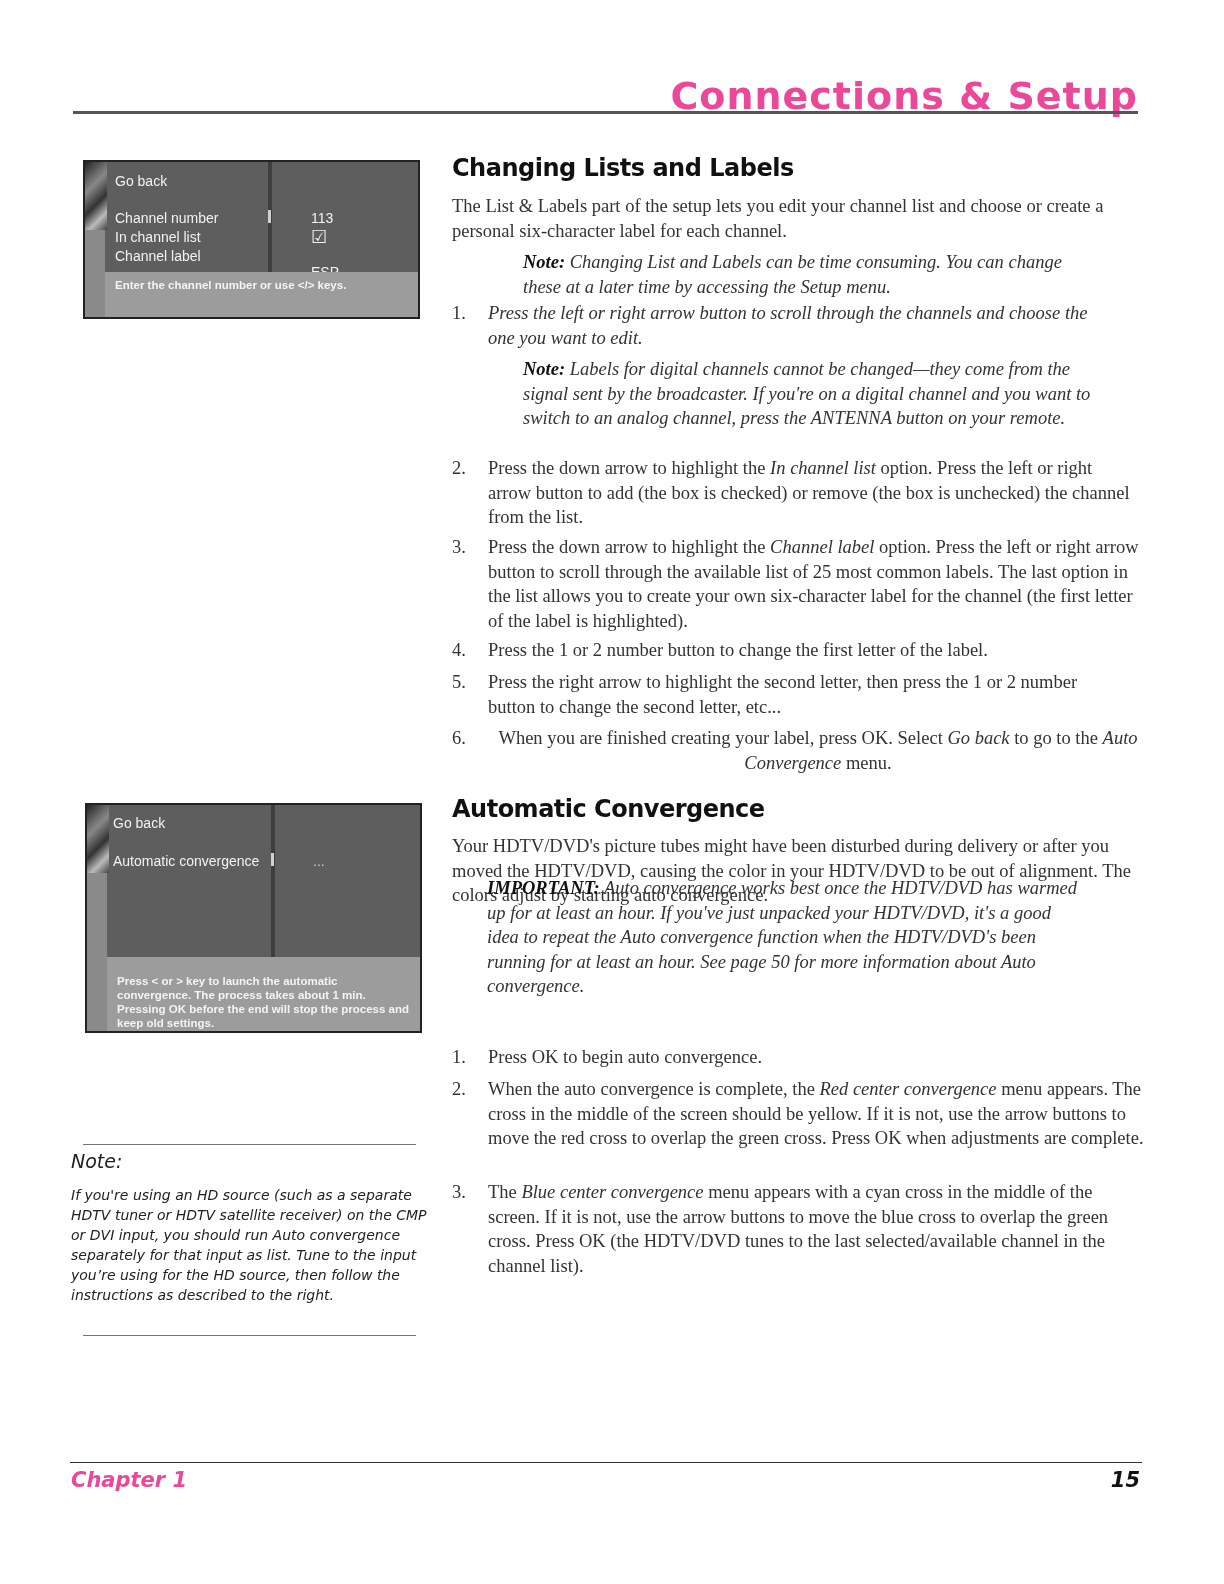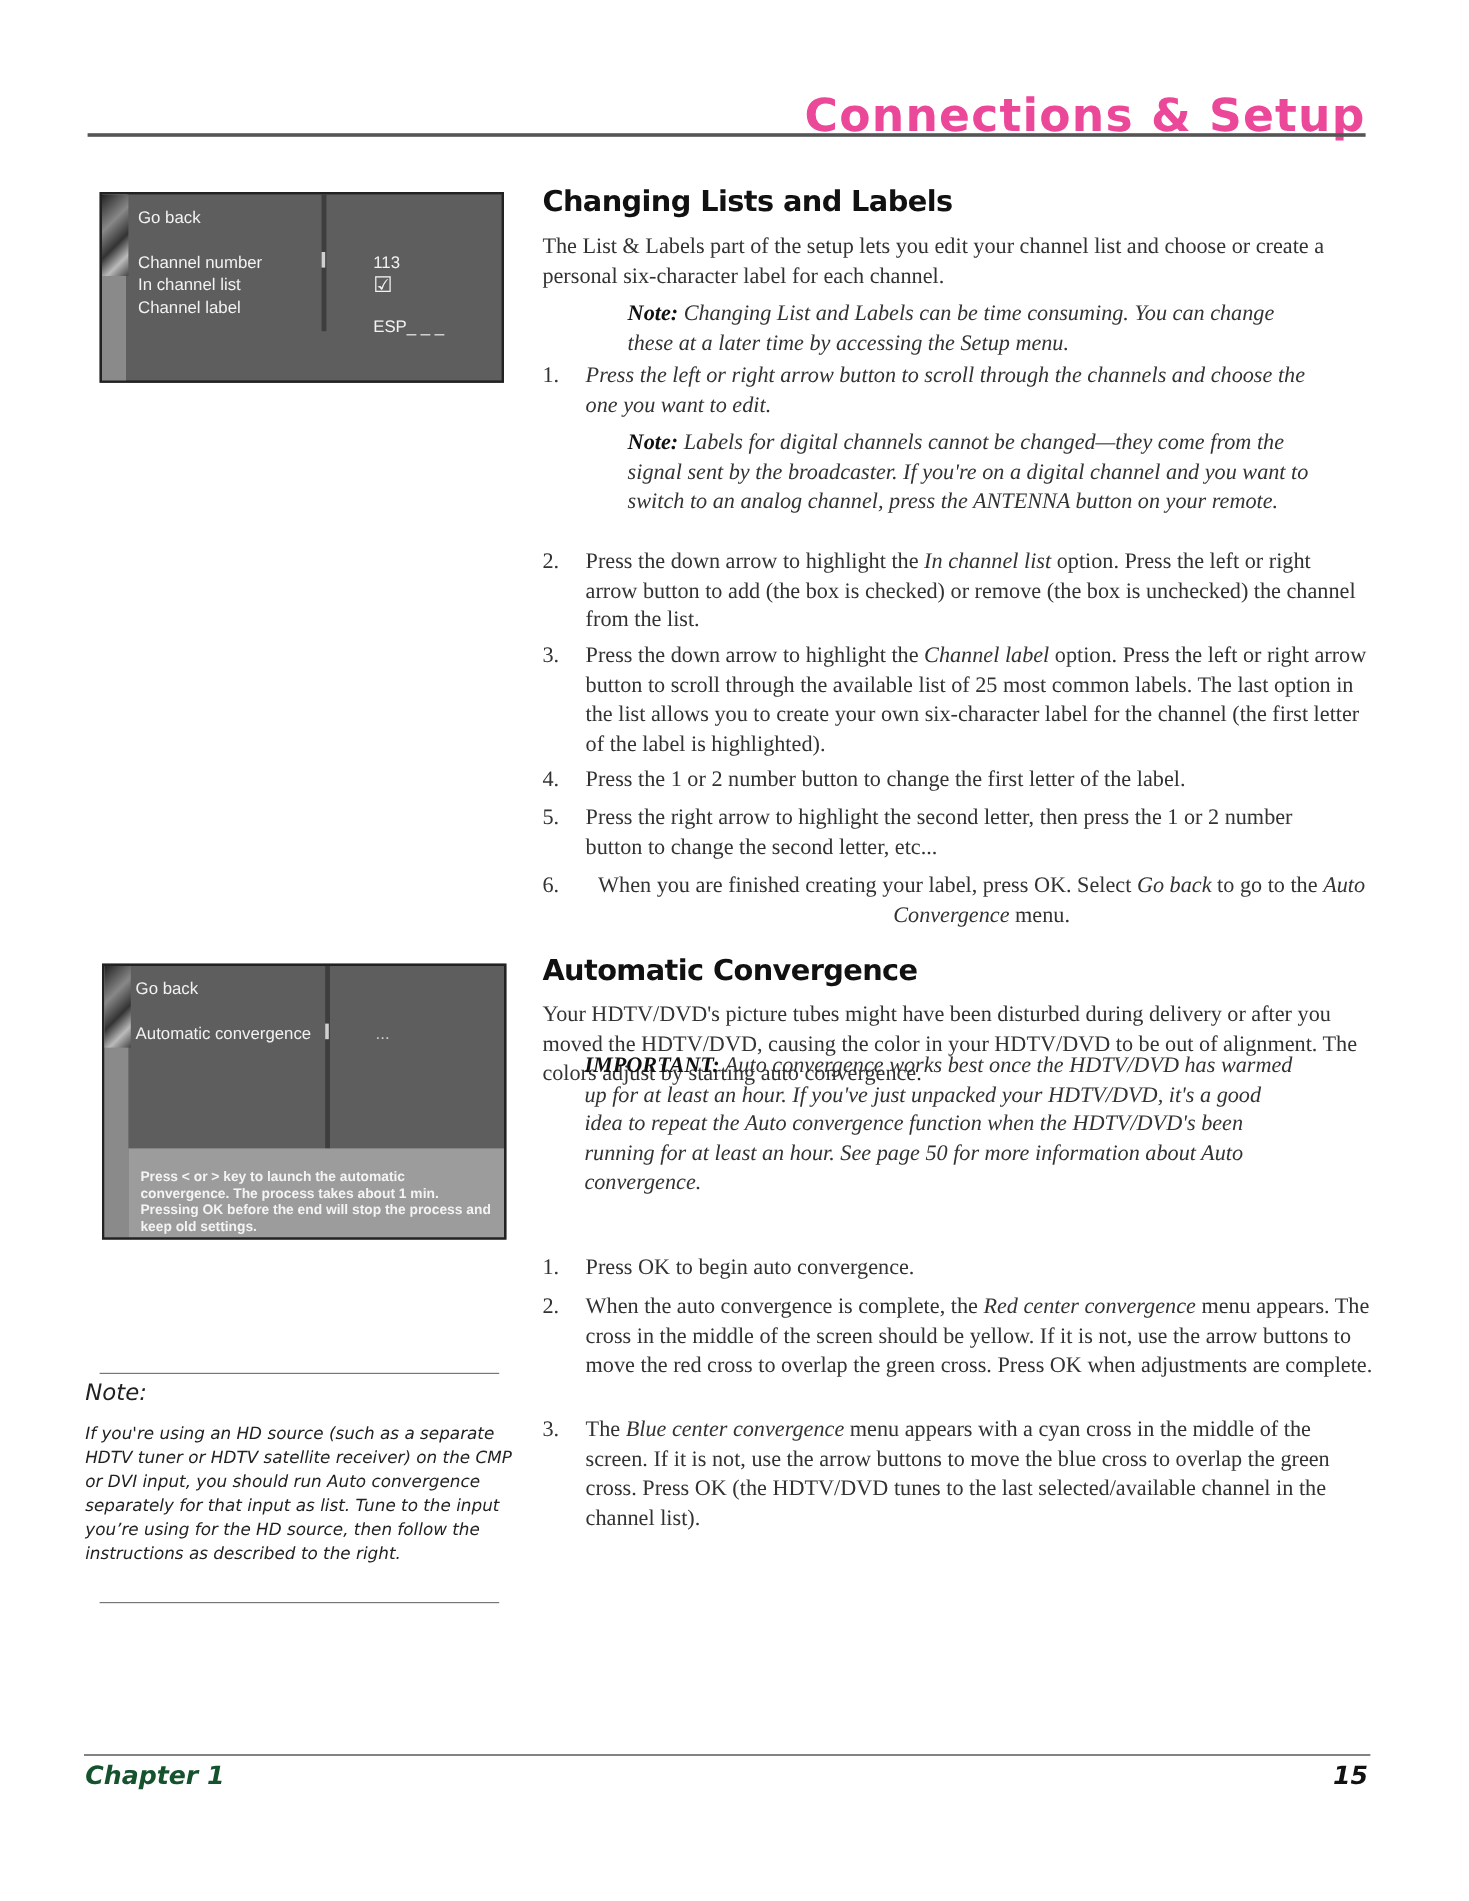--- a/index.html
+++ b/index.html
@@ -21,21 +21,21 @@
   .note b { font-style: italic; color: #111; }
   .item { position: absolute; left: 452px; width: 700px; font-size: 18.5px; line-height: 24.5px; color: #333; }
   .item .num { position: absolute; left: 0; top: 0; }
   .item .txt { display: block; margin-left: 36px; }
 
   .side-rule { position: absolute; left: 83px; width: 333px; height: 1px; background: #777; }
   .side-note-label { position: absolute; left: 71px; top: 1150px; font-family: "DejaVu Sans", sans-serif; font-style: italic; font-size: 19px; color: #222; }
   .side-note-body { position: absolute; left: 71px; top: 1185px; width: 370px; font-family: "DejaVu Sans", sans-serif; font-style: italic; font-size: 14px; line-height: 20px; color: #222; }
 
   .footer-rule { position: absolute; left: 70px; right: 82px; top: 1462px; height: 1px; background: #333; }
-  .chapter { position: absolute; left: 71px; top: 1468px; font-family: "DejaVu Sans", sans-serif; font-style: italic; font-weight: bold; font-size: 21px; color: #14532d; }
+  .chapter { position: absolute; left: 71px; top: 1468px; font-family: "DejaVu Sans", sans-serif; font-style: italic; font-weight: bold; font-size: 21px; color: #ec4899; }
   .pagenum { position: absolute; right: 84px; top: 1468px; font-family: "DejaVu Sans", sans-serif; font-style: italic; font-weight: bold; font-size: 21px; color: #111; }
 </style>
 </head>
 <body>
 
 <div>
   <div class="header-title">Connections &amp; Setup</div>
   <div class="header-rule"></div>
 </div>
 
@@ -44,20 +44,21 @@
   <div class="remote"></div>
   <div class="divider" style="left:183px; height:114px;"></div>
   <div class="row" style="left:30px; top:11px;">Go back</div>
   <div class="row" style="left:30px; top:48px;">Channel number</div>
   <div class="cursor" style="left:183px; top:48px;"></div>
   <div class="row" style="left:226px; top:48px;">113</div>
   <div class="row" style="left:30px; top:67px;">In channel list</div>
   <div class="row" style="left:226px; top:64px; font-size:18px;">☑</div>
   <div class="row" style="left:30px; top:86px;">Channel label</div>
   <div class="row" style="left:226px; top:86px;margin-top:16px;">ESP_ _ _</div>
+  <div class="footer" style="height:45px;">Enter the channel number or use &lt;/&gt; keys.</div>
 </div>
 
 <div class="osd" style="left:85px; top:803px; width:337px; height:230px;">
   <div class="strip"></div>
   <div class="remote"></div>
   <div class="divider" style="left:184px; height:153px;"></div>
   <div class="row" style="left:26px; top:10px;">Go back</div>
   <div class="row" style="left:26px; top:48px;">Automatic convergence</div>
   <div class="cursor" style="left:184px; top:48px;"></div>
   <div class="row" style="left:226px; top:48px; color:#cfcfcf;">...</div>

